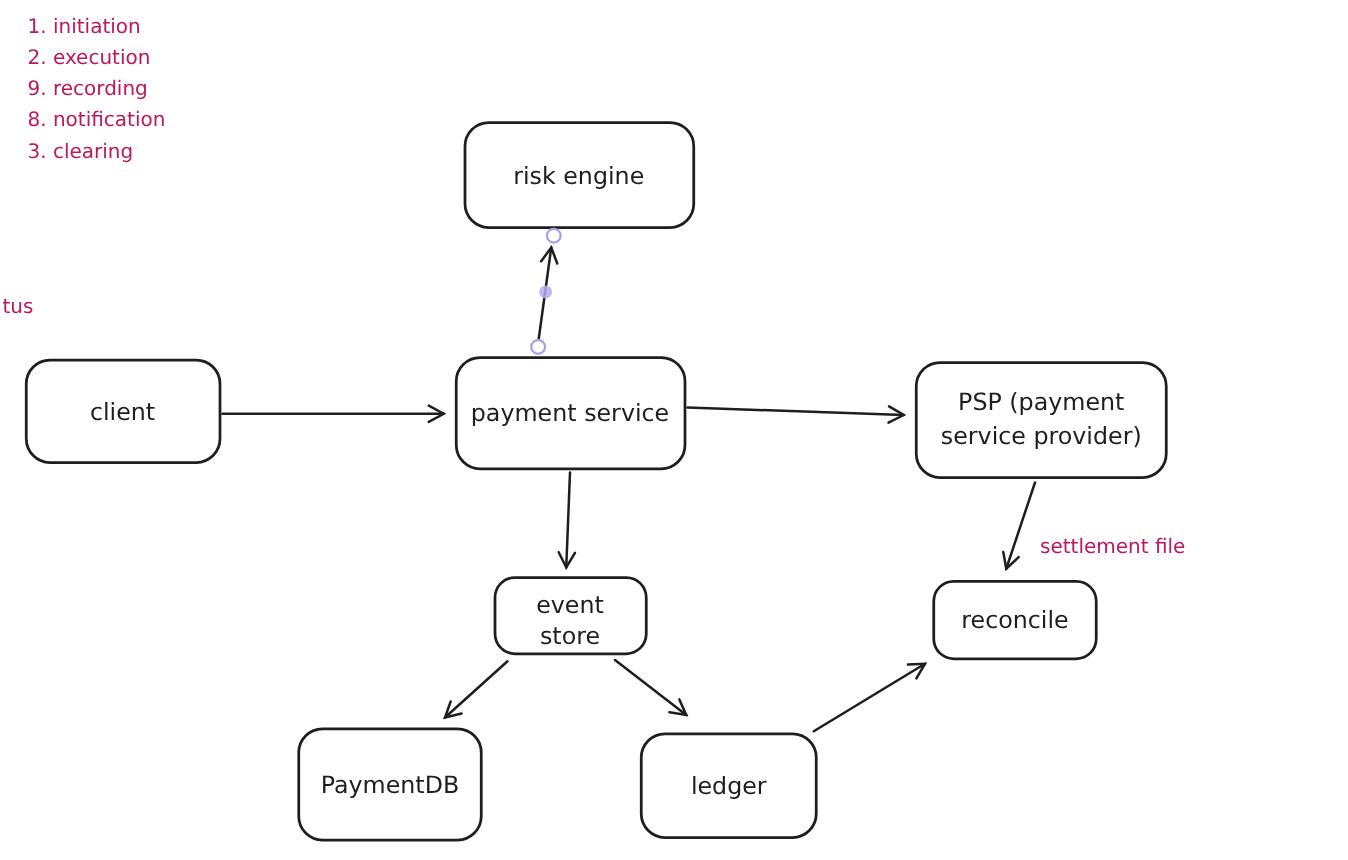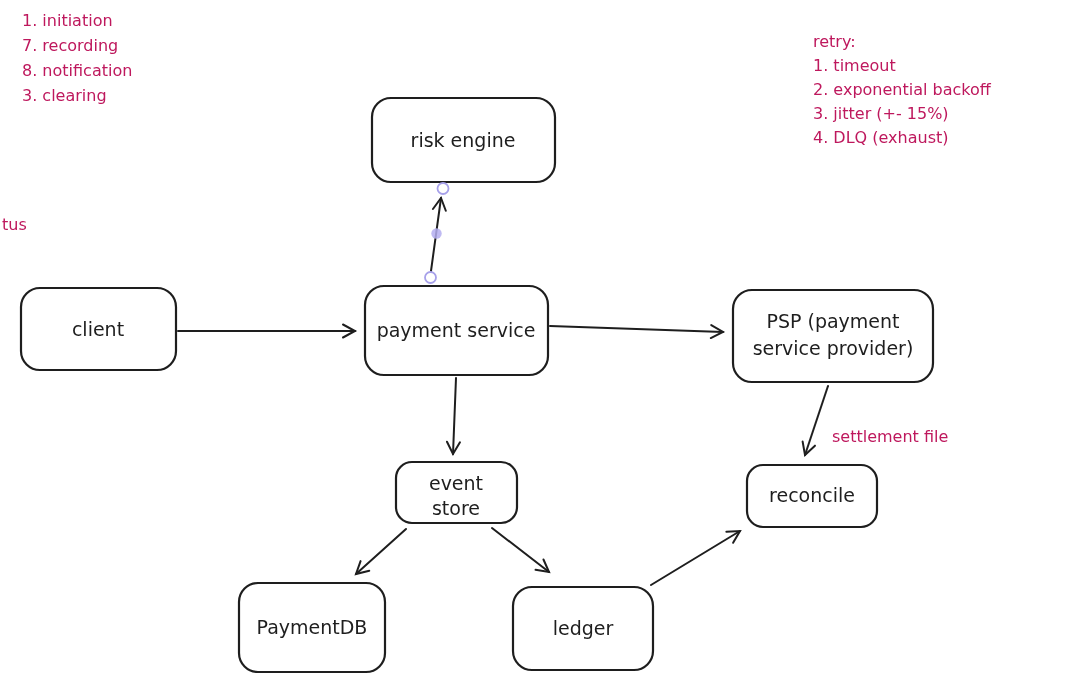--- a/index.html
+++ b/index.html
@@ -124,30 +124,24 @@
 
     <g>
       <circle class="handle-midpoint" cx="436.5" cy="233.5" r="5.2"></circle>
       <circle class="handle-endpoint" cx="443" cy="188.5" r="5.5"></circle>
       <circle class="handle-endpoint" cx="430.5" cy="277.5" r="5.5"></circle>
     </g>
   </svg>
 
   <div class="text-block" style="left:22px; top:8px;">
     <div>1. initiation</div>
-    <div>7. recording</div>
+    <div>2. execution</div>
+    <div>9. recording</div>
     <div>8. notification</div>
     <div>3. clearing</div>
   </div>
 
-  <div class="text-block retry" style="left:813px; top:30px;">
-    <div>retry:</div>
-    <div>1. timeout</div>
-    <div>2. exponential backoff</div>
-    <div>3. jitter (+- 15%)</div>
-    <div>4. DLQ (exhaust)</div>
-  </div>
 
-  <div class="text-block" style="left:2px; top:212px;">tus</div>
+  <div class="text-block" style="left:2px; top:232px;">tus</div>
 
   <div class="text-block" style="left:832px; top:424px;text-align:center;">settlement file</div>
 
 </div>
 
 </body></html>

